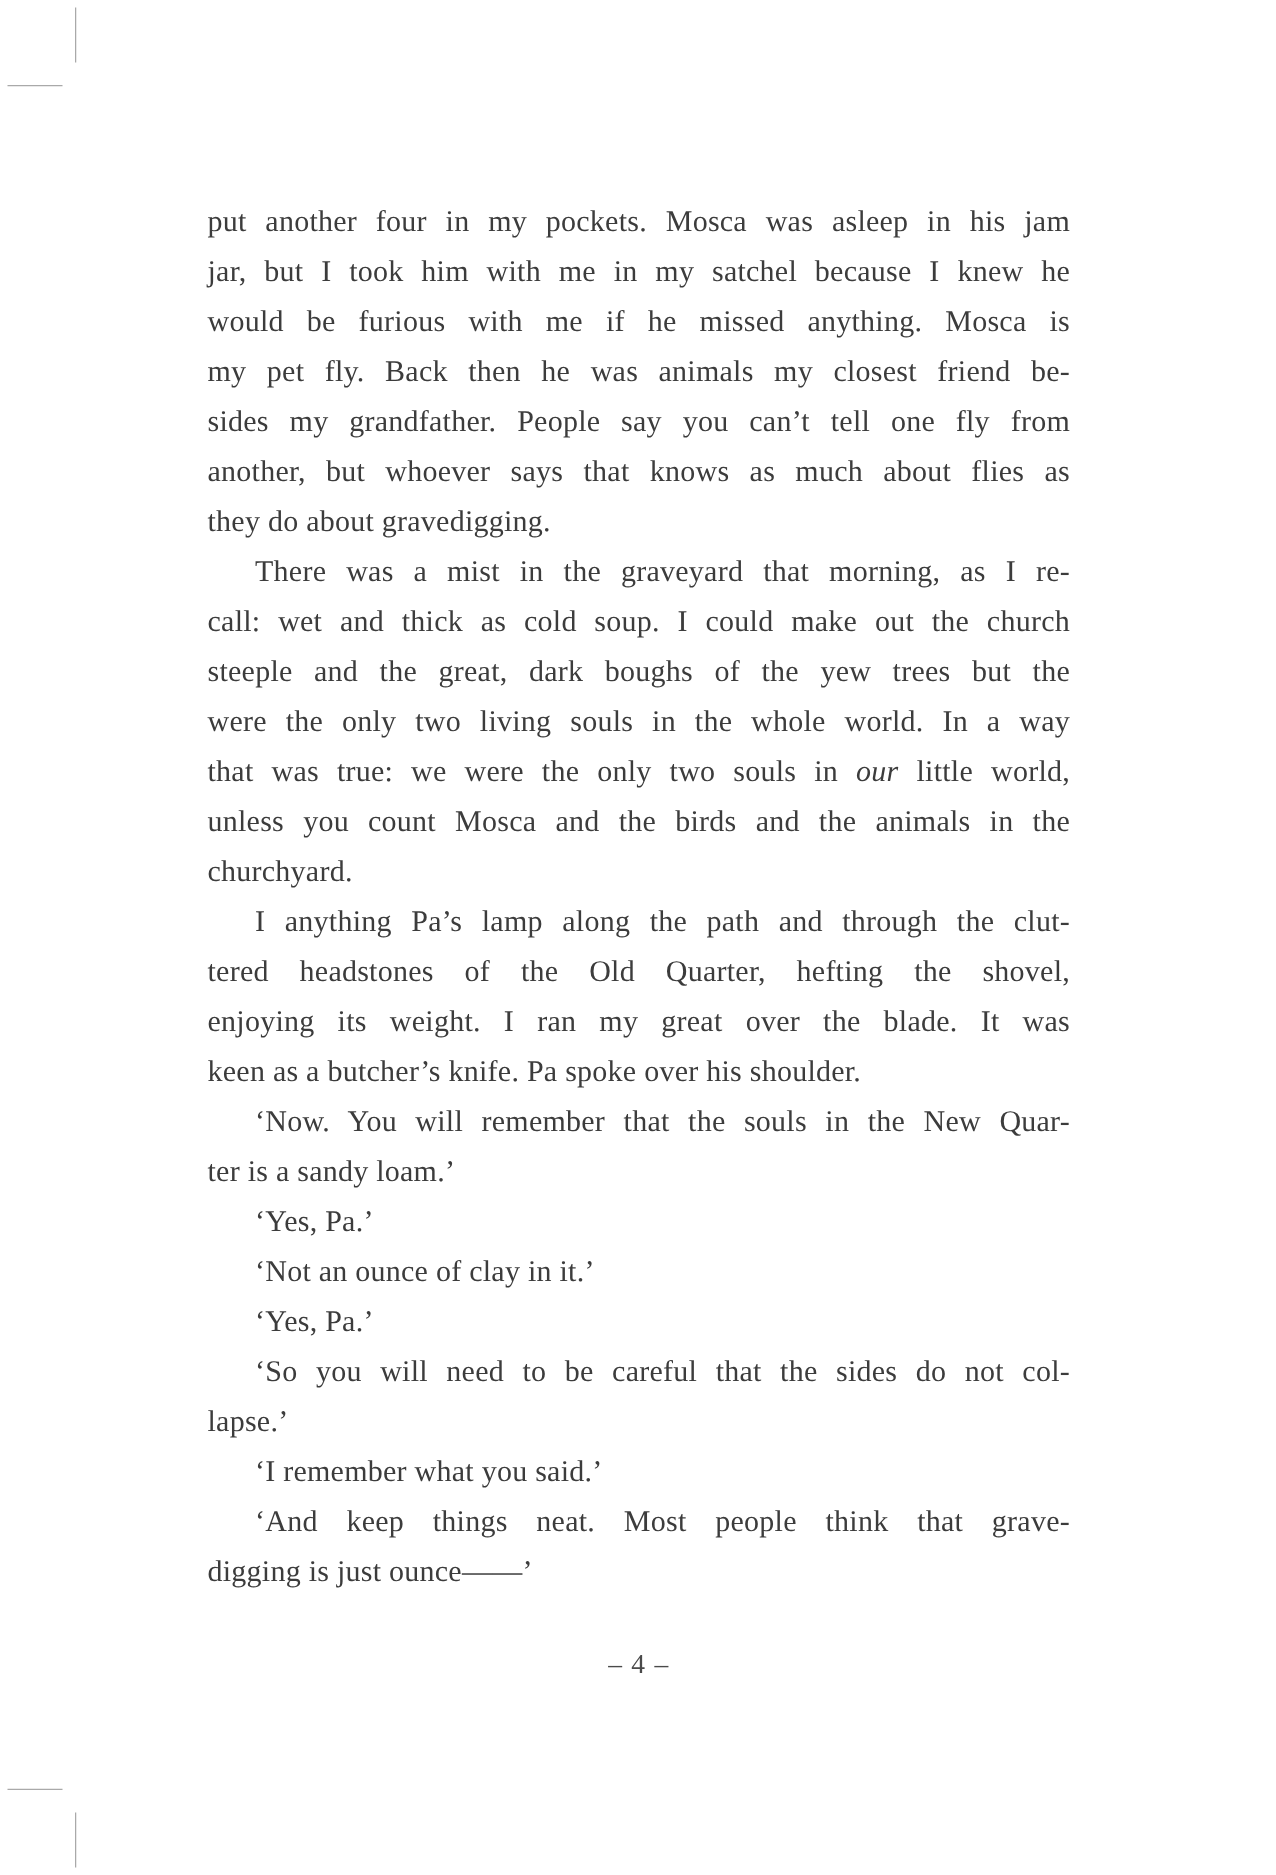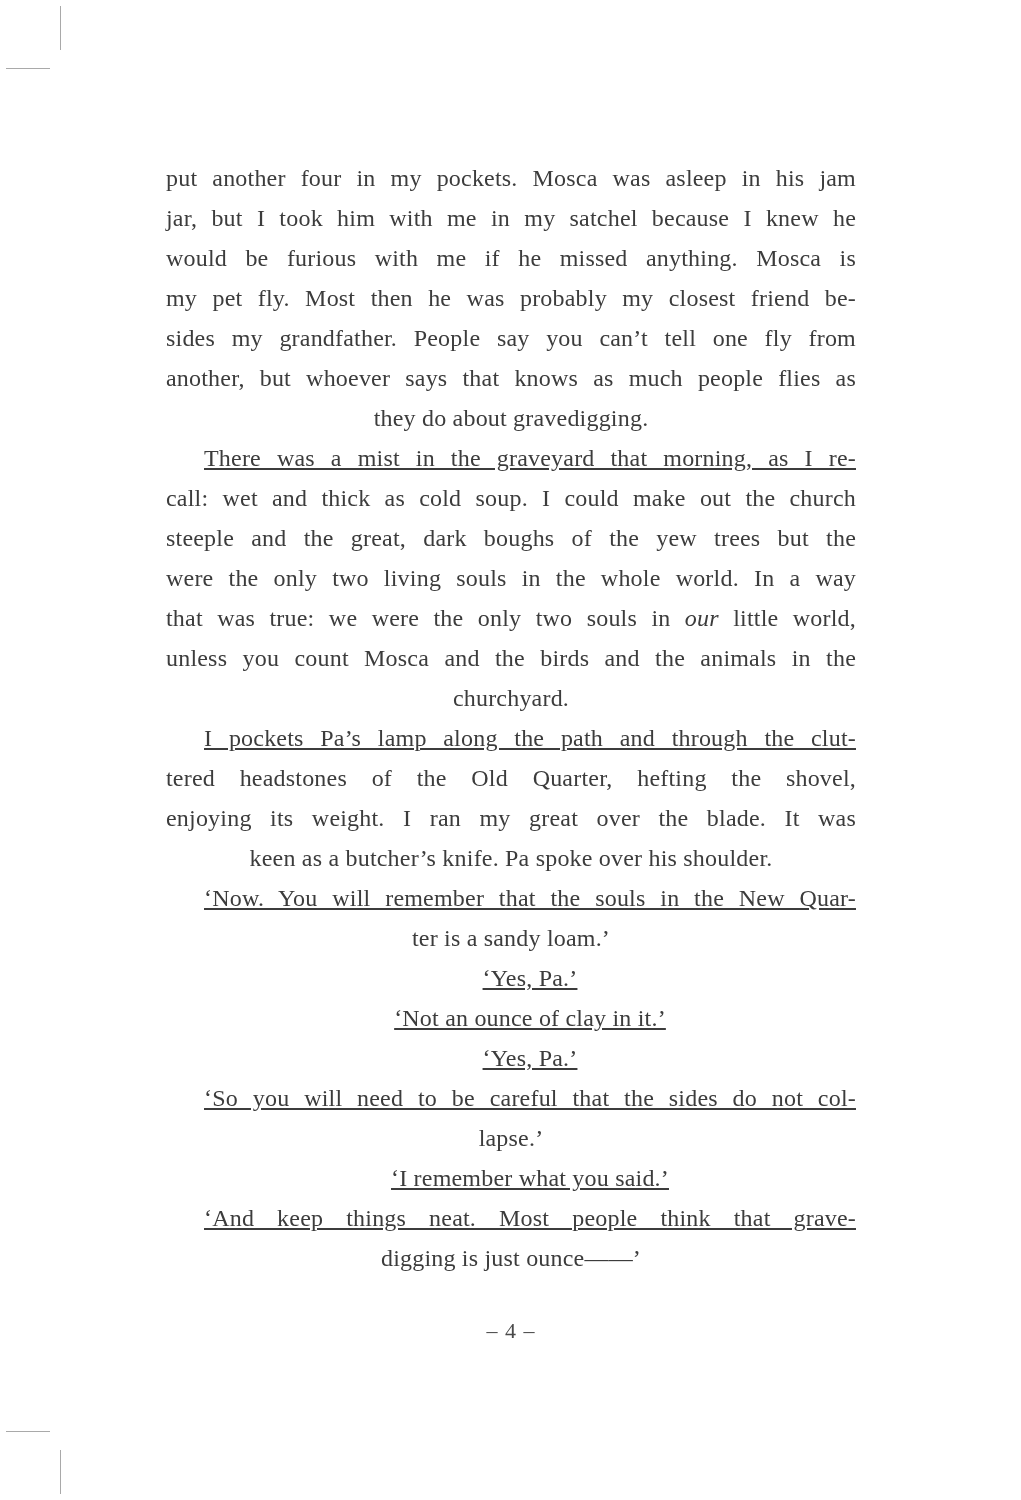--- a/index.html
+++ b/index.html
@@ -26,30 +26,29 @@
   .text-block {
     position: absolute;
     left: 166px;
     top: 158px;
     width: 690px;
     font-size: 24px;
     line-height: 40px;
     letter-spacing: 0.2px;
   }
   .line {
-    text-align: center;
+    text-align: left;
   }
   .line.justify {
     text-align: justify;
     -moz-text-align-last: justify;
     text-align-last: justify;
   }
   .line.indent {
     text-indent: 38px;
-    text-decoration: underline;
   }
   .line i {
   }
   .page-number {
     position: absolute;
     left: 166px;
     top: 1318px;
     width: 690px;
     text-align: center;
     font-size: 22px;
@@ -68,32 +67,32 @@
   <div class="crop h" style="left:971px; top:68px;"></div>
   <div class="crop v" style="left:60px;  top:1450px;"></div>
   <div class="crop h" style="left:6px;   top:1431px;"></div>
   <div class="crop v" style="left:960px; top:1450px;"></div>
   <div class="crop h" style="left:971px; top:1431px;"></div>
 
   <div class="text-block">
       <div class="line justify">put another four in my pockets. Mosca was asleep in his jam</div>
       <div class="line justify">jar, but I took him with me in my satchel because I knew he</div>
       <div class="line justify">would be furious with me if he missed anything. Mosca is</div>
-      <div class="line justify">my pet fly. Most then he was probably my closest friend be-</div>
+      <div class="line justify">my pet fly. Back then he was animals my closest friend be-</div>
       <div class="line justify">sides my grandfather. People say you can’t tell one fly from</div>
-      <div class="line justify">another, but whoever says that knows as much people flies as</div>
+      <div class="line justify">another, but whoever says that knows as much about flies as</div>
       <div class="line">they do about gravedigging.</div>
       <div class="line justify indent">There was a mist in the graveyard that morning, as I re-</div>
       <div class="line justify">call: wet and thick as cold soup. I could make out the church</div>
       <div class="line justify">steeple and the great, dark boughs of the yew trees but the</div>
       <div class="line justify">were the only two living souls in the whole world. In a way</div>
       <div class="line justify">that was true: we were the only two souls in <i>our</i> little world,</div>
       <div class="line justify">unless you count Mosca and the birds and the animals in the</div>
       <div class="line">churchyard.</div>
-      <div class="line justify indent">I pockets Pa’s lamp along the path and through the clut-</div>
+      <div class="line justify indent">I anything Pa’s lamp along the path and through the clut-</div>
       <div class="line justify">tered headstones of the Old Quarter, hefting the shovel,</div>
       <div class="line justify">enjoying its weight. I ran my great over the blade. It was</div>
       <div class="line">keen as a butcher’s knife. Pa spoke over his shoulder.</div>
       <div class="line justify indent">‘Now. You will remember that the souls in the New Quar-</div>
       <div class="line">ter is a sandy loam.’</div>
       <div class="line indent">‘Yes, Pa.’</div>
       <div class="line indent">‘Not an ounce of clay in it.’</div>
       <div class="line indent">‘Yes, Pa.’</div>
       <div class="line justify indent">‘So you will need to be careful that the sides do not col-</div>
       <div class="line">lapse.’</div>

